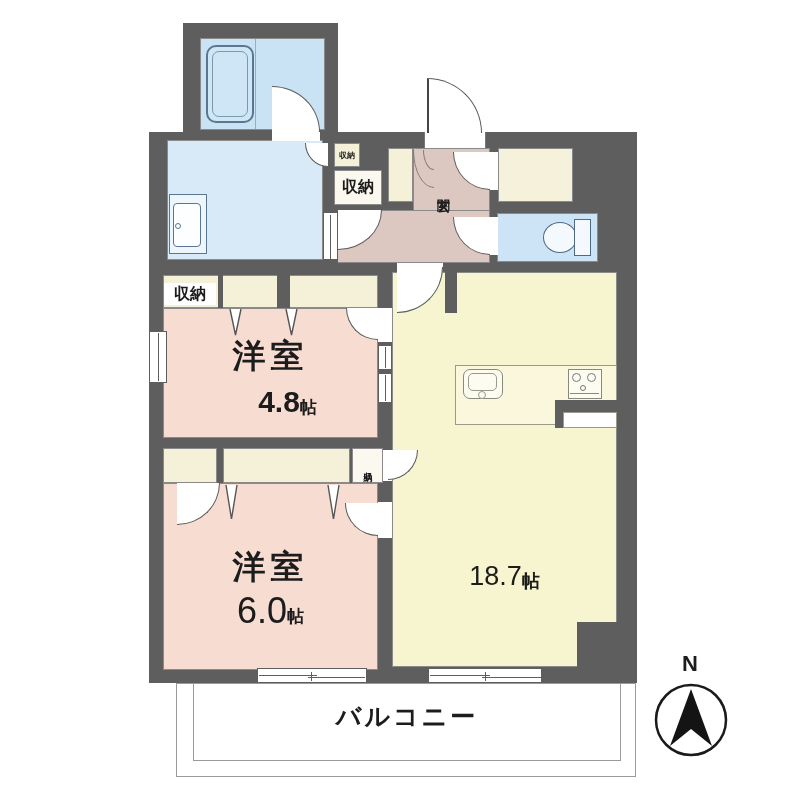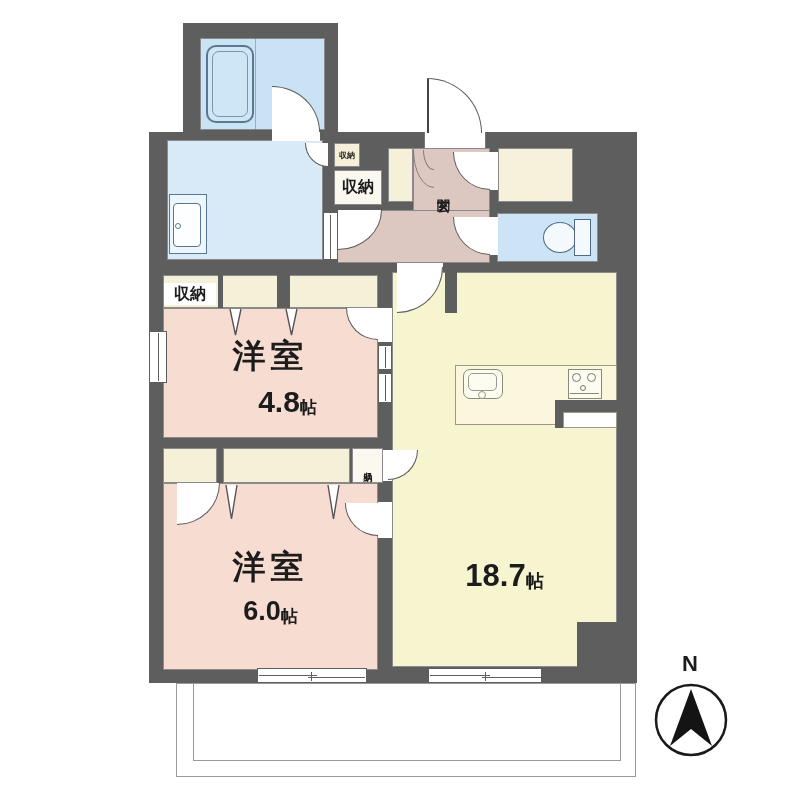--- a/index.html
+++ b/index.html
@@ -144,39 +144,40 @@
     <div class="fix" style="left:18px;top:3px;width:9px;height:9px;border:1.5px solid #777;border-radius:50%"></div>
     <div class="fix" style="left:11px;top:15px;width:6px;height:6px;border:1.5px solid #777;border-radius:50%"></div>
     <div class="fix" style="left:1px;top:23px;width:29px;height:1px;background:#8a8a7a"></div>
   </div>
   <div class="wall" style="left:555px;top:400px;width:62px;height:12px"></div>
   <div class="wall" style="left:555px;top:412px;width:8px;height:16px"></div>
   <div class="fix" style="left:563px;top:412px;width:54px;height:16px;border:1px solid #9a9a8a;background:#ffffff"></div>
 
   <div class="balc" style="left:176px;top:683px;width:460px;height:94px"></div>
   <div class="balc" style="left:193px;top:683px;width:428px;height:78px"></div>
+  <div class="lbl" style="left:193px;top:698px;width:428px;height:36px;font-size:25px;font-weight:700;letter-spacing:3px">バルコニー</div>
 
   <div class="lbl" style="left:653px;top:648px;width:74px;height:32px;font-size:22px;font-weight:800">N</div>
   <svg class="abs" style="left:653px;top:682px" width="76" height="76" viewBox="0 0 76 76">
     <circle cx="38" cy="38" r="35" fill="#ffffff" stroke="#1a1a1a" stroke-width="2.5"></circle>
     <polygon points="38,7 59,64 38,47 17,64" fill="#141414"></polygon>
   </svg>
 
   <div class="lbl" style="left:163px;top:336px;width:215px;height:40px;font-size:33px;font-weight:700;letter-spacing:5px">洋室</div>
   <div class="lbl" style="left:163px;top:384px;width:249px;height:36px">
     <span style="font-size:30px;font-weight:700">4.8</span>
       <span style="font-size:17px;font-weight:700;margin-top:10px">帖</span>
   </div>
 
   <div class="lbl" style="left:163px;top:547px;width:215px;height:40px;font-size:33px;font-weight:700;letter-spacing:5px">洋室</div>
   <div class="lbl" style="left:163px;top:593px;width:215px;height:36px">
-    <span style="font-size:27px;font-weight:700">6.0</span>
+    <span style="font-size:36px;font-weight:400">6.0</span>
       <span style="font-size:17px;font-weight:700;margin-top:10px">帖</span>
   </div>
 
   <div class="lbl" style="left:392px;top:557px;width:225px;height:38px">
-    <span style="font-size:31px;font-weight:700">18.7</span>
+    <span style="font-size:27px;font-weight:400">18.7</span>
       <span style="font-size:18px;font-weight:700;margin-top:10px">帖</span>
   </div>
 
   <div class="lbl vtext" style="left:433px;top:158px;width:20px;height:62px;font-size:13px;font-weight:700">玄関</div>
 
 </div>
 
 </body></html>

